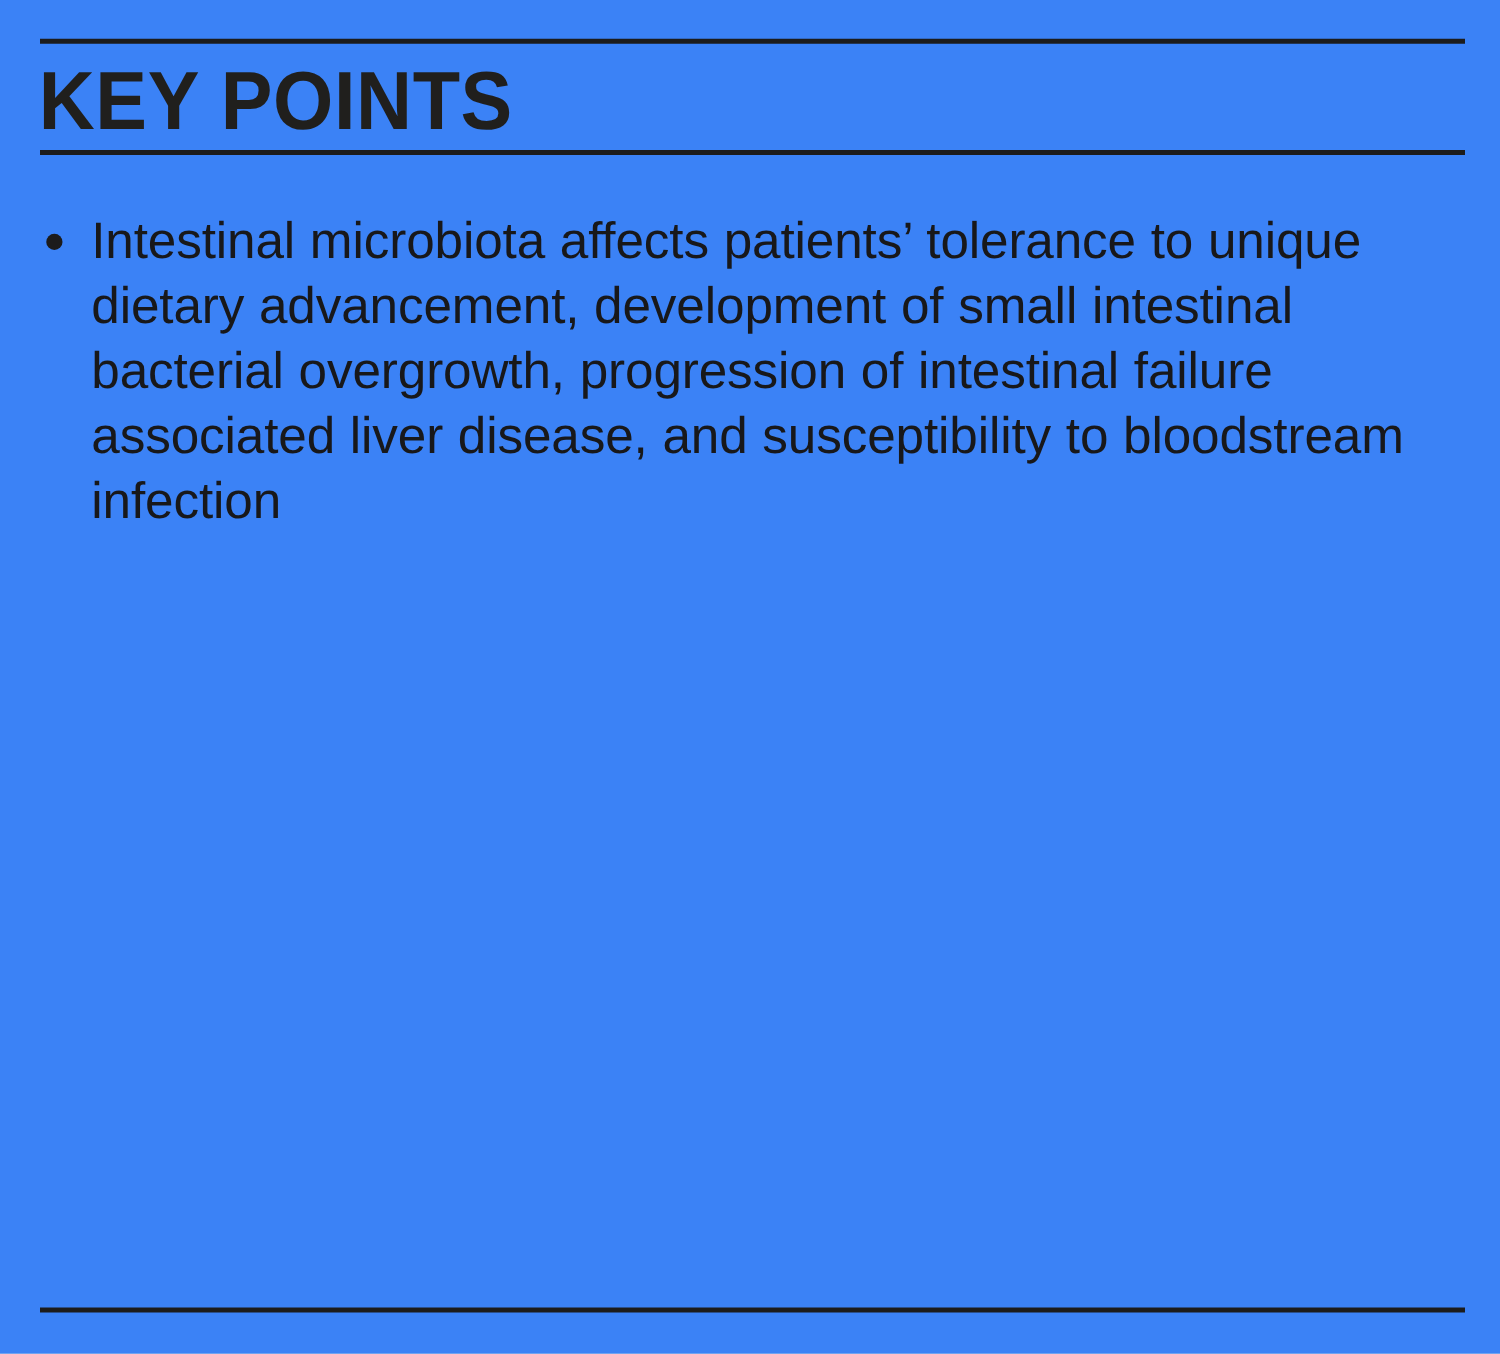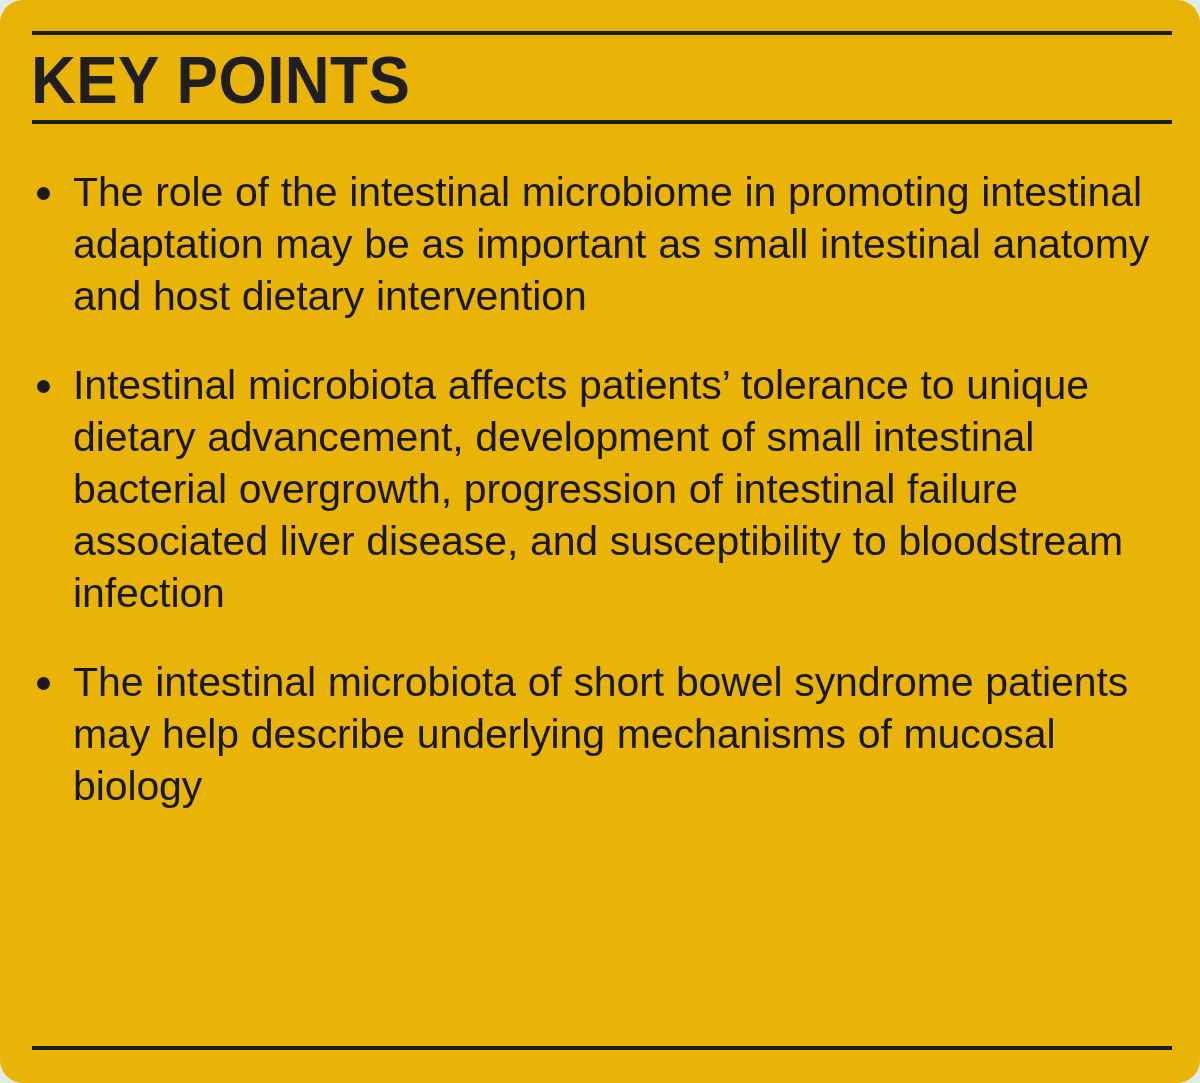--- a/index.html
+++ b/index.html
@@ -11,23 +11,22 @@
     height: 1083px;
     background: #e1ece5;
     font-family: "Liberation Sans", sans-serif;
     overflow: hidden;
   }
 
   .keypoints-box {
     position: relative;
     width: 1200px;
     height: 1083px;
-    background: #eab308;
+    background: #3b82f6;
     box-sizing: border-box;
-    border-radius: 23px;
   }
 
   .rule {
     position: absolute;
     left: 32px;
     width: 1140px;
     height: 4px;
     background: #1c1c1c;
   }
   .rule-top    { top: 31px; }
@@ -93,33 +92,25 @@
 <div class="keypoints-box">
 
   <div class="rule rule-top"></div>
 
   <div class="kp-title">KEY POINTS</div>
 
   <div class="rule rule-under-title"></div>
 
   <ul class="kp-list">
 
-    <li class="kp-item">
-      <span class="kp-bullet"></span>
-      <span class="kp-text">The role of the intestinal microbiome in promoting intestinal adaptation may be as important as small intestinal anatomy and host dietary intervention</span>
-    </li>
 
     <li class="kp-item">
       <span class="kp-bullet"></span>
       <span class="kp-text">Intestinal microbiota affects patients’ tolerance to unique dietary advancement, development of small intestinal bacterial overgrowth, progression of intestinal failure associated liver disease, and susceptibility to bloodstream infection</span>
     </li>
 
 
-    <li class="kp-item">
-      <span class="kp-bullet"></span>
-      <span class="kp-text">The intestinal microbiota of short bowel syndrome patients may help describe underlying mechanisms of mucosal biology</span>
-    </li>
 
   </ul>
 
   <div class="rule rule-bottom"></div>
 
 </div>
 
 </body></html>

